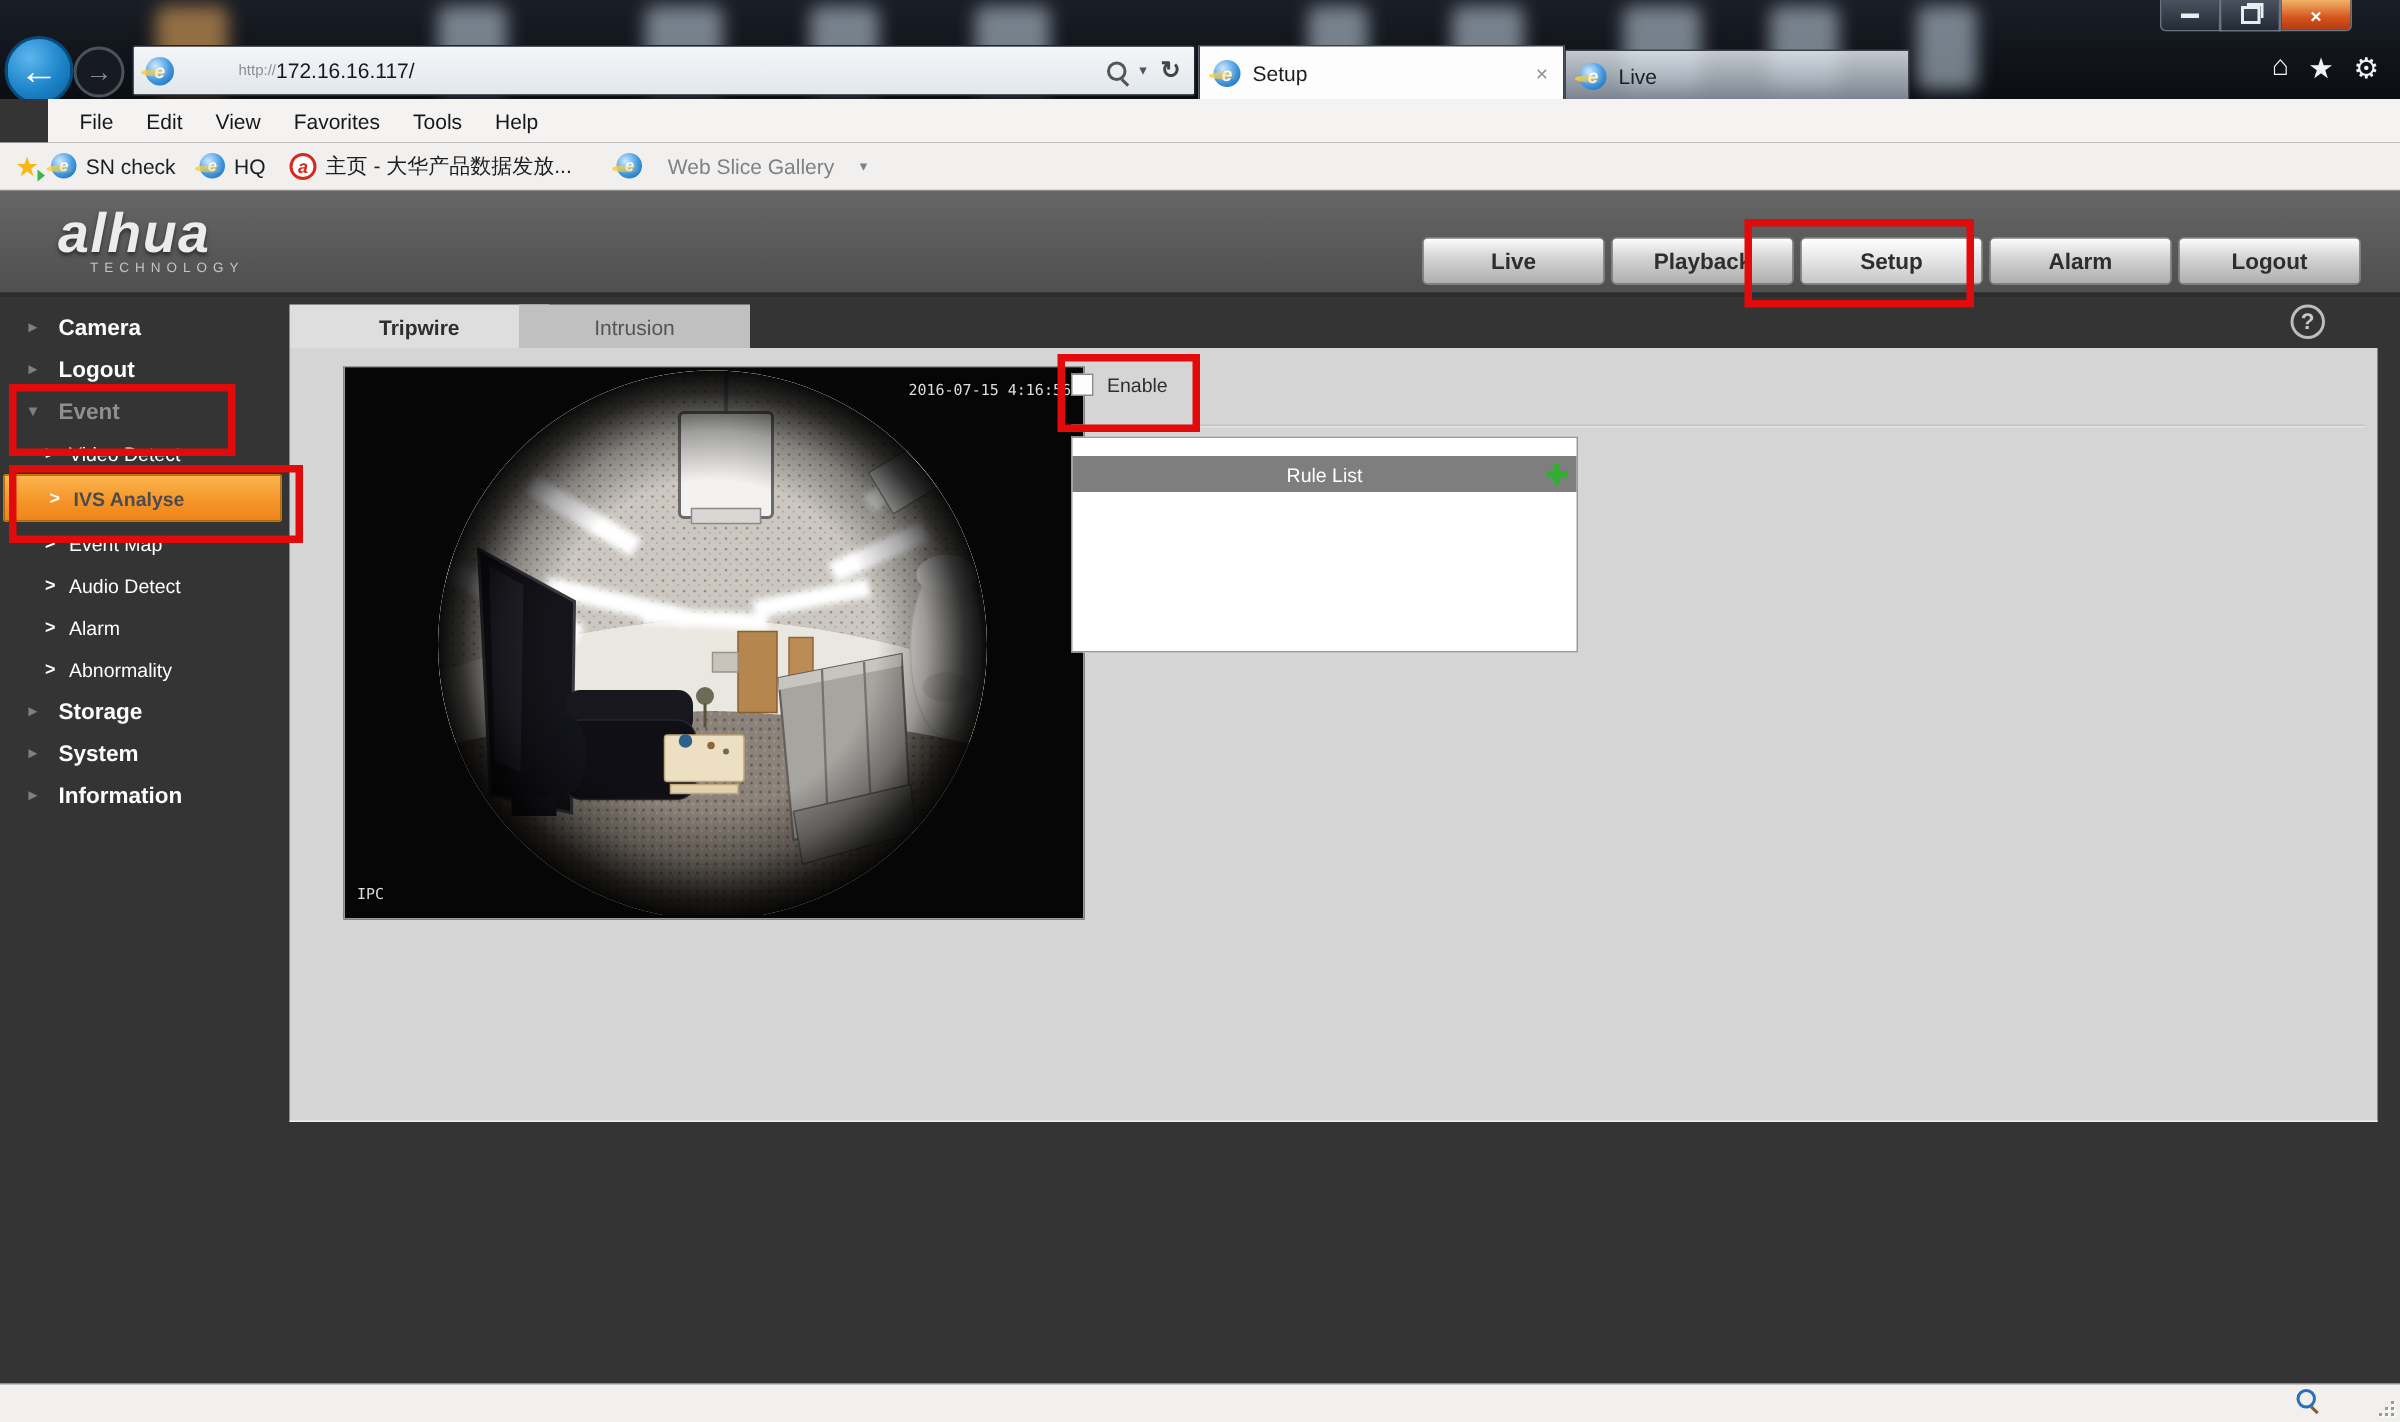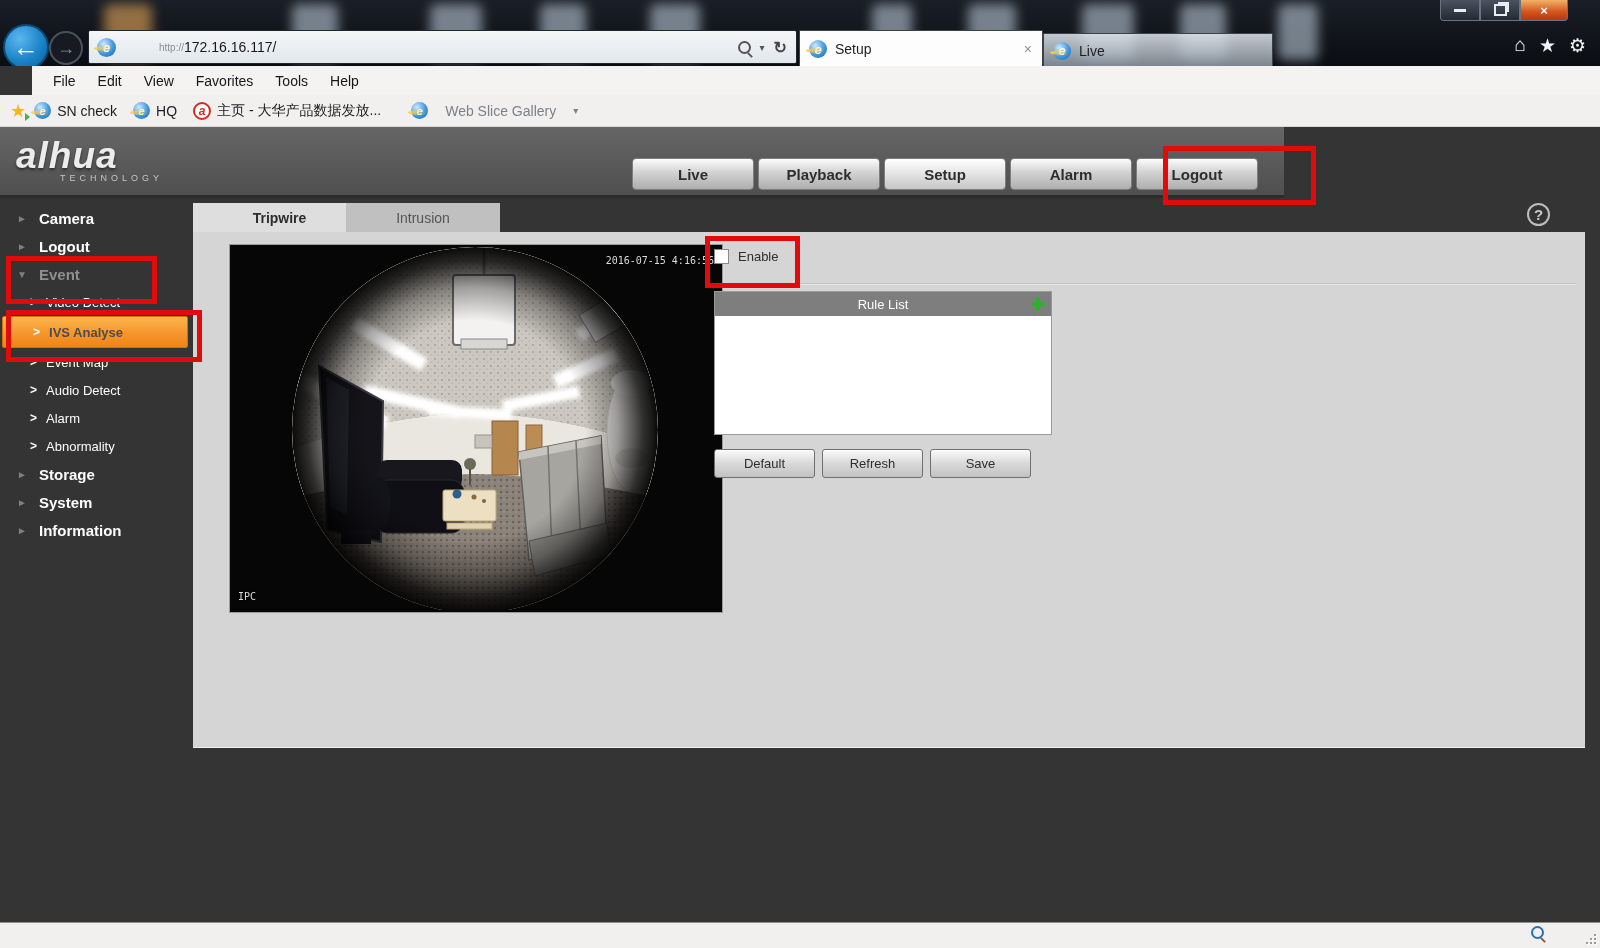--- a/index.html
+++ b/index.html
@@ -75,22 +75,22 @@
     border-left:5px solid #3db54a;border-top:4px solid transparent;border-bottom:4px solid transparent;}
   .fav-item{display:flex;align-items:center;gap:6px;margin-right:16px;font-size:14px;color:#1c1e22;}
   .fav-item .ie-ico{width:17px;height:17px;font-size:11px;}
   .dahua-ico{width:18px;height:18px;border-radius:50%;border:2px solid #d42b1e;color:#d42b1e;
     font-weight:bold;font-style:italic;font-size:12px;display:flex;align-items:center;
     justify-content:center;box-sizing:border-box;background:#fff;}
   .fav-muted{color:#7d8288;}
   .fav-caret{font-size:10px;color:#7d8288;}
 
   
-  #app-header{position:absolute;left:0;top:127px;width:1284px;height:71px;
-    background:linear-gradient(#666,#4f4f4f);border-bottom:3px solid #2c2c2c;box-sizing:border-box;}
+  #app-header{position:absolute;left:0;top:127px;width:1600px;height:71px;
+    background:linear-gradient(#666,#4f4f4f);border-bottom:3px solid #2c2c2c;box-sizing:border-box;text-align:center;}
   #logo{position:absolute;left:16px;top:8px;color:#e6e6e6;}
   #logo .logo-text{font-size:37px;font-weight:bold;font-style:italic;letter-spacing:1px;
     text-shadow:0 2px 3px rgba(0,0,0,.5);color:#ececec;}
   #logo .logo-tag{font-size:9px;letter-spacing:4px;color:#c4c4c4;margin-left:44px;margin-top:-4px;}
   #nav-buttons{position:absolute;right:26px;top:31px;display:flex;gap:4px;}
   .navbtn{width:120px;height:30px;border:1px solid #7e7e7e;border-radius:4px;
     background:linear-gradient(#fcfcfc,#d2d2d2 45%,#aeaeae);
     font-size:15px;font-weight:bold;color:#2e2e2e;
     display:flex;align-items:center;justify-content:center;
     box-shadow:inset 0 1px 0 #fff;}
@@ -130,21 +130,21 @@
   #osd-time{right:8px;top:10px;}
   #osd-name{left:8px;bottom:10px;}
 
   #enable-box{position:absolute;left:521px;top:17px;display:flex;align-items:center;gap:9px;}
   #enable-checkbox{width:13px;height:13px;background:#fdfdfd;border:1px solid #8a8a8a;}
   #enable-label{font-size:13px;color:#2e2e2e;}
   #divider{position:absolute;left:521px;top:51px;width:862px;height:1px;background:#c3c3c3;
     border-bottom:1px solid #e6e6e6;}
   #rule-list{position:absolute;left:521px;top:59px;width:338px;height:144px;
     border:1px solid #9a9a9a;box-sizing:border-box;background:#fff;}
-  #rule-header{height:24px;background:#7e7e7e;display:flex;align-items:center;position:relative;}
+  #rule-header{height:24px;background:#7e7e7e;display:flex;align-items:center;position:relative;margin-top:12px;}
   #rule-title{flex:1;text-align:center;color:#fff;font-size:13px;}
   #add-rule{position:absolute;right:6px;top:5px;width:14px;height:14px;}
   #add-rule::before,#add-rule::after{content:"";position:absolute;background:#2fae2f;}
   #add-rule::before{left:5px;top:0;width:4px;height:14px;}
   #add-rule::after{left:0;top:5px;width:14px;height:4px;}
   #action-buttons{position:absolute;left:521px;top:217px;display:flex;gap:7px;}
   .actbtn{width:99px;height:27px;border:1px solid #6f6f6f;border-radius:3px;
     background:linear-gradient(#fbfbfb,#d9d9d9 50%,#c2c2c2);font-size:13px;color:#2e2e2e;
     display:flex;align-items:center;justify-content:center;box-shadow:inset 0 1px 0 #fff;}
 
@@ -425,25 +425,20 @@
     </div>
     <div id="divider"></div>
 
     <div id="rule-list">
       <div id="rule-header">
         <span id="rule-title">Rule List</span>
         <span id="add-rule"></span>
       </div>
     </div>
 
-    <div id="action-buttons">
-      <div class="actbtn">Default</div>
-      <div class="actbtn">Refresh</div>
-      <div class="actbtn">Save</div>
-    </div>
   </div>
 
   <div class="redbox" id="red-setup"></div>
   <div class="redbox" id="red-event"></div>
   <div class="redbox" id="red-ivs"></div>
   <div class="redbox" id="red-enable"></div>
 
   <div id="status-bar">
     <div id="zoom-ctl">
       <span class="lens blue"></span>

